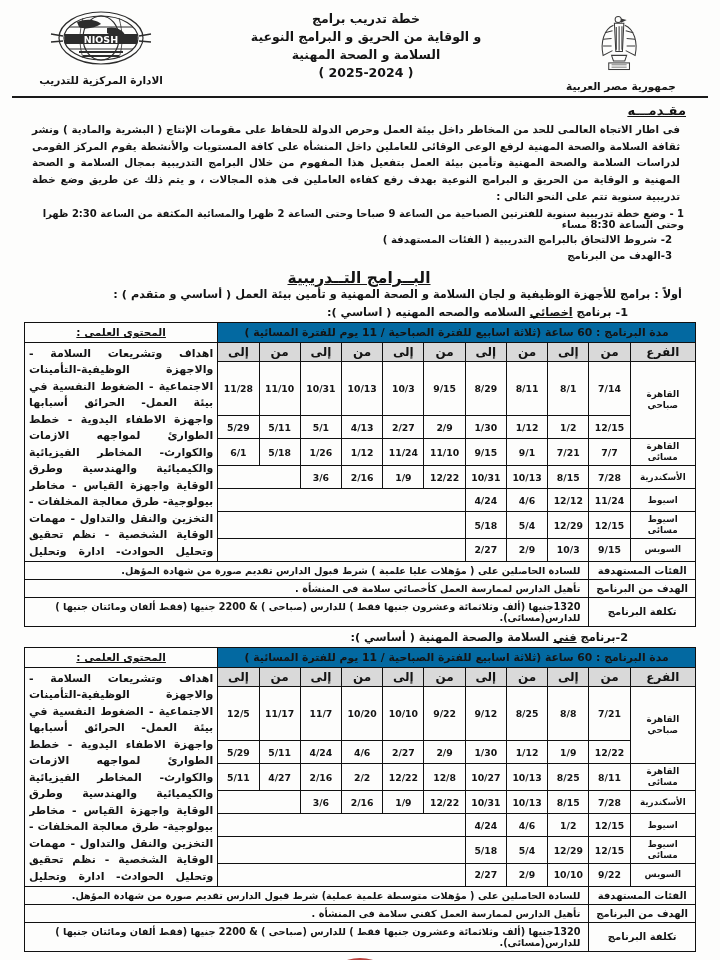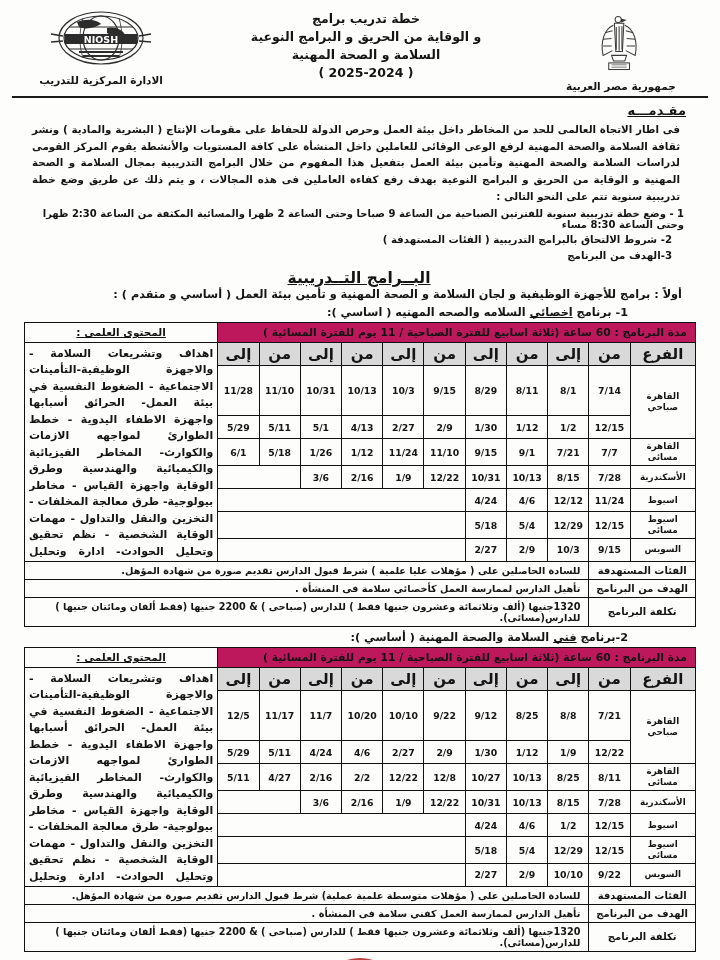--- a/index.html
+++ b/index.html
@@ -34,23 +34,23 @@
   .items-col-b{width:47%;}
   .item{font-size:10.2px;font-weight:700;line-height:1.55;}
   .section-title{text-align:center;font-size:15.5px;font-weight:700;text-decoration:underline;margin:5px 0 1px 0;letter-spacing:.5px;}
   .clause{font-size:11.3px;font-weight:700;margin:1px 4px 5px 0;}
   .prog-title{font-size:11.3px;font-weight:700;margin:1px 58px 2px 0;}
   .u{text-decoration:underline;}
   
   table.prog{border-collapse:collapse;table-layout:fixed;width:672px;margin:3px auto 4px auto;direction:rtl;}
   table.prog{border:1.6px solid #111;}
   table.prog td{border:1px solid #111;box-sizing:border-box;}
-  td.duration{font-size:10.8px;font-weight:700;padding:3px 8px;background:#be185d;}
+  td.duration{font-size:10.8px;font-weight:700;padding:3px 8px;background:#0369a1;text-align:center;}
   td.content-head{font-size:10.5px;font-weight:700;text-decoration:underline;text-align:center;padding:3px 2px;}
-  td.lab{background:#d9d9d9;font-size:15px;font-weight:700;text-align:center;padding:2px 0;}
+  td.lab{background:#d9d9d9;font-size:12px;font-weight:700;text-align:center;padding:2px 0;}
   td.branch-cell{font-size:8.8px;font-weight:700;text-align:center;white-space:pre-line;line-height:1.25;padding:2px 1px;}
   td.date-cell{font-size:9.3px;font-weight:700;text-align:center;height:23px;padding:1px 0;direction:ltr;}
   td.empty-cell{border:none;background:#fdfdfc;}
   td.content-cell{vertical-align:top;padding:3px 4px;}
   td.content-cell .ct{font-size:11px;font-weight:700;line-height:1.5;text-align:justify;max-height:212px;overflow:hidden;}
   td.flabel{font-size:10px;font-weight:700;text-align:center;padding:3px 1px;}
   td.fvalue{font-size:9.7px;font-weight:600;padding:3px 8px;}
   
   .page-num{
     width:60px;height:40px;margin:6px auto 0 auto;

